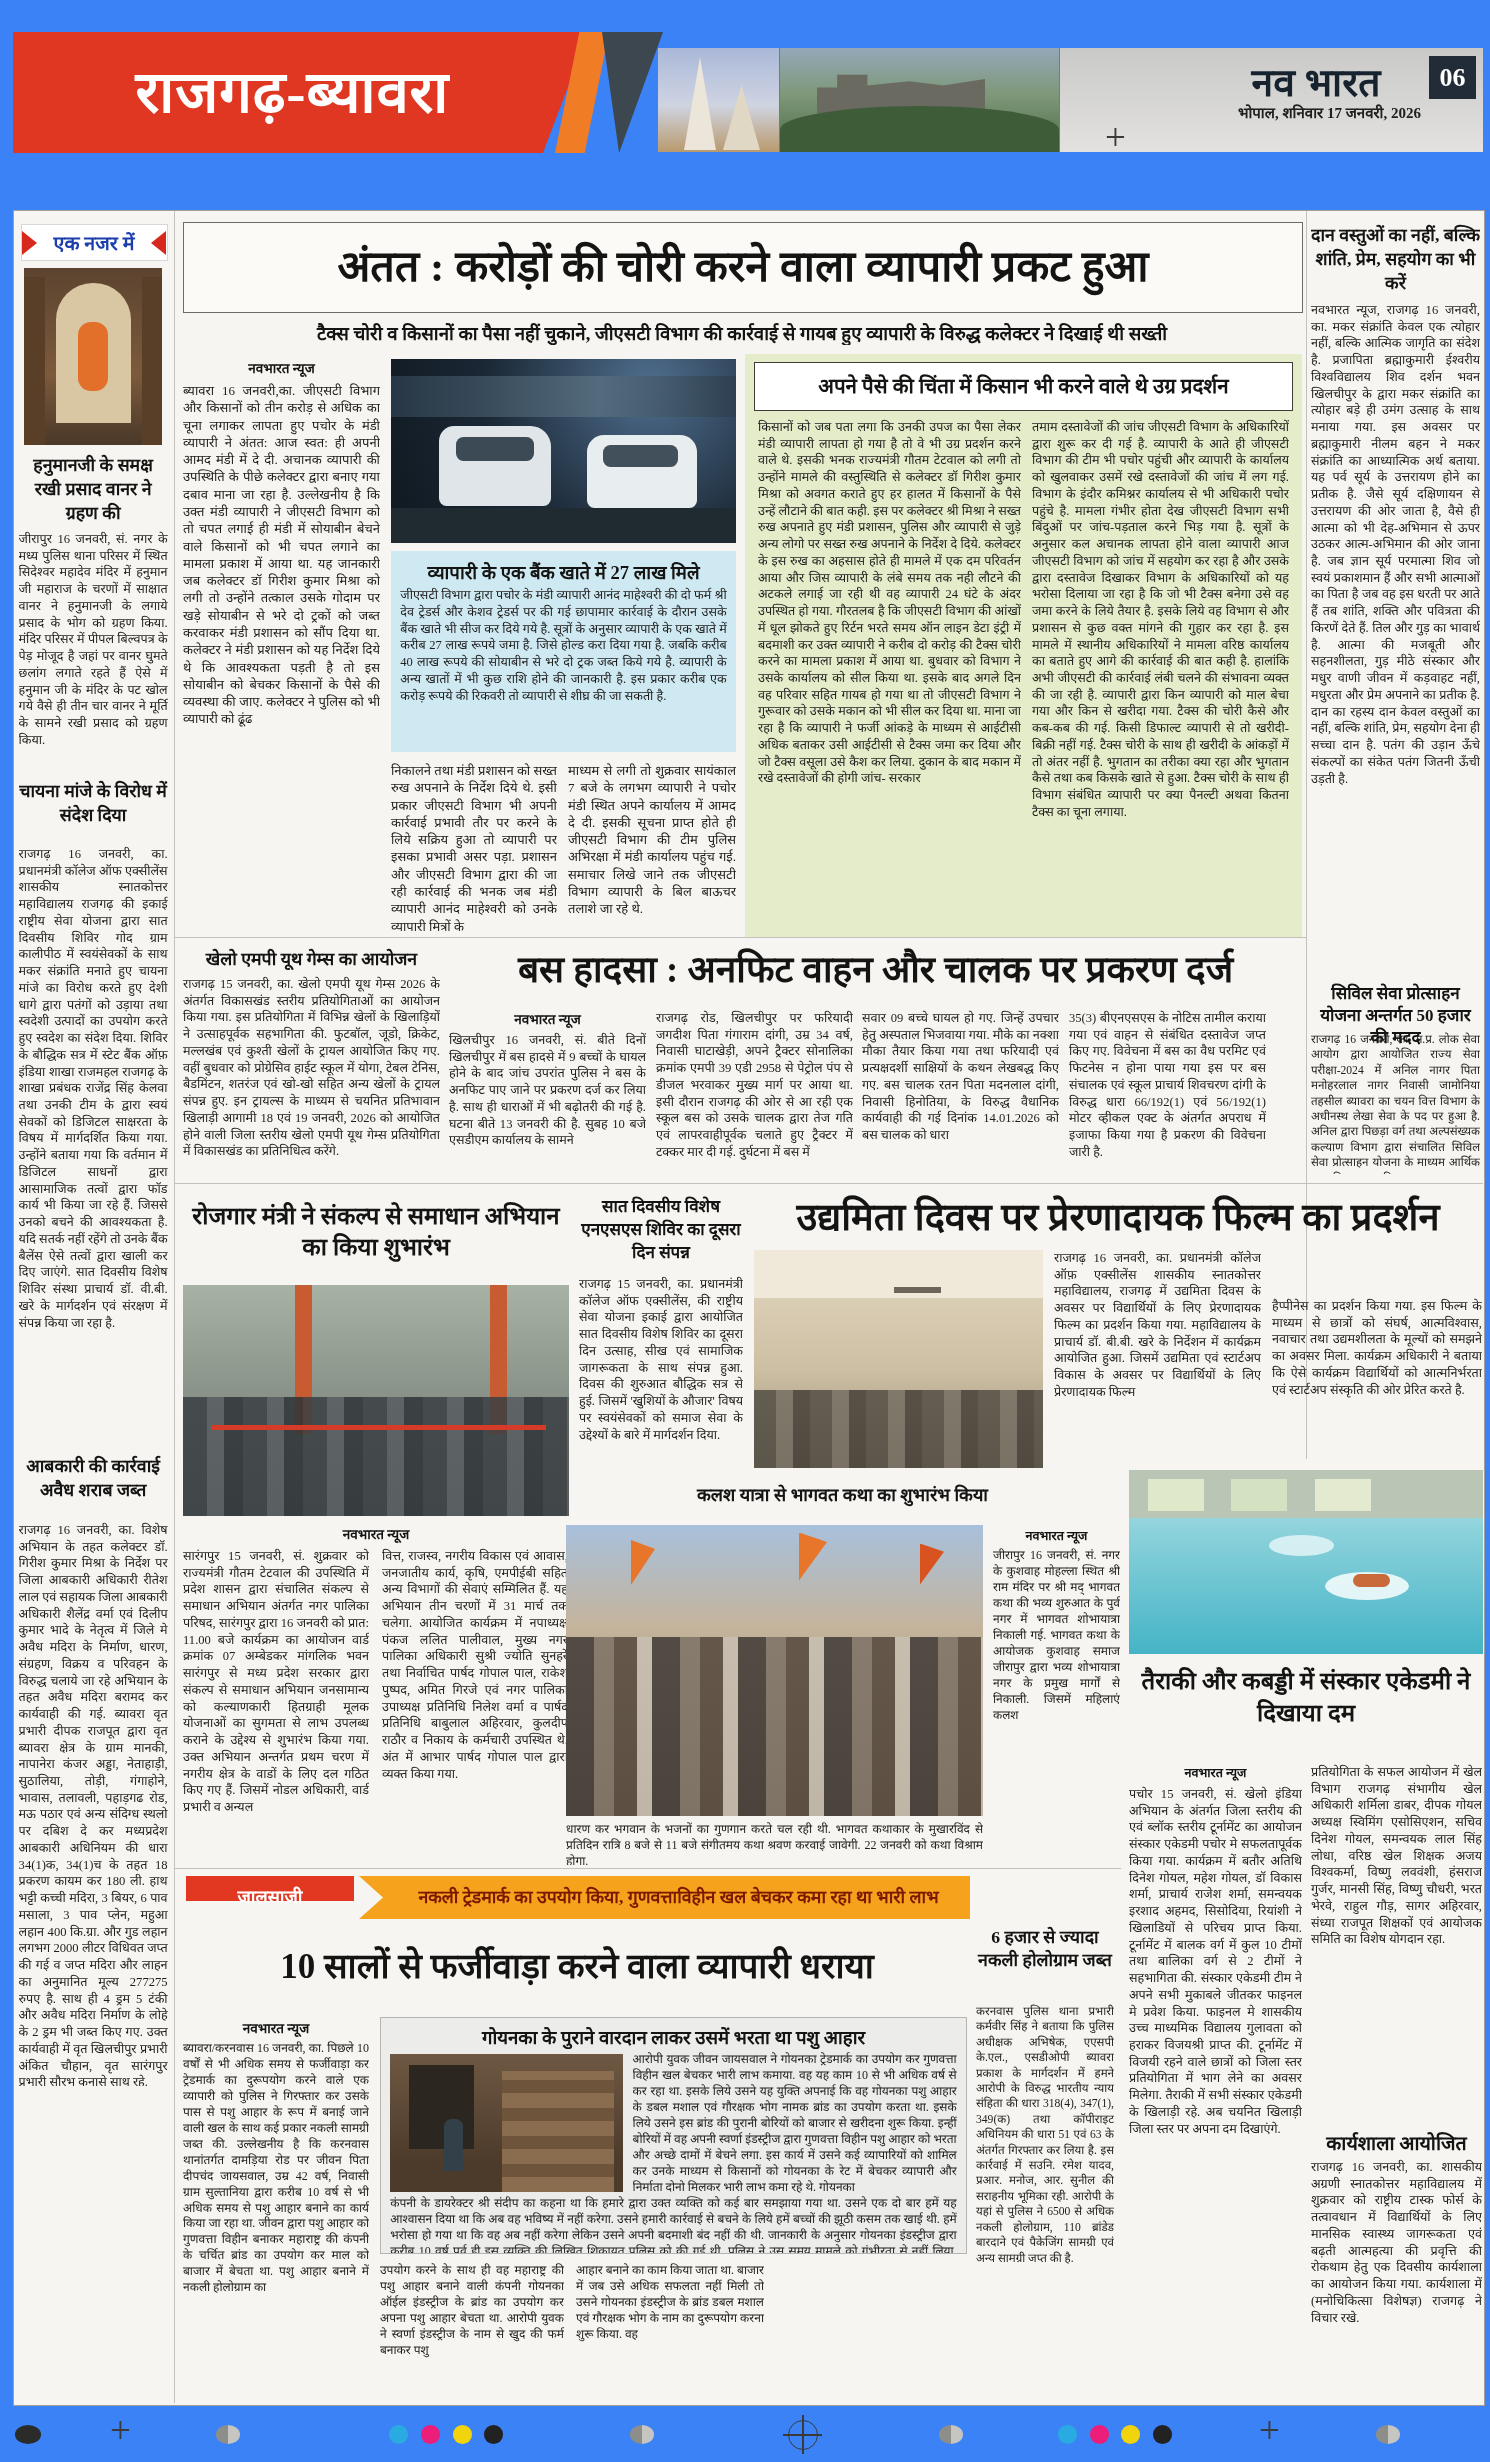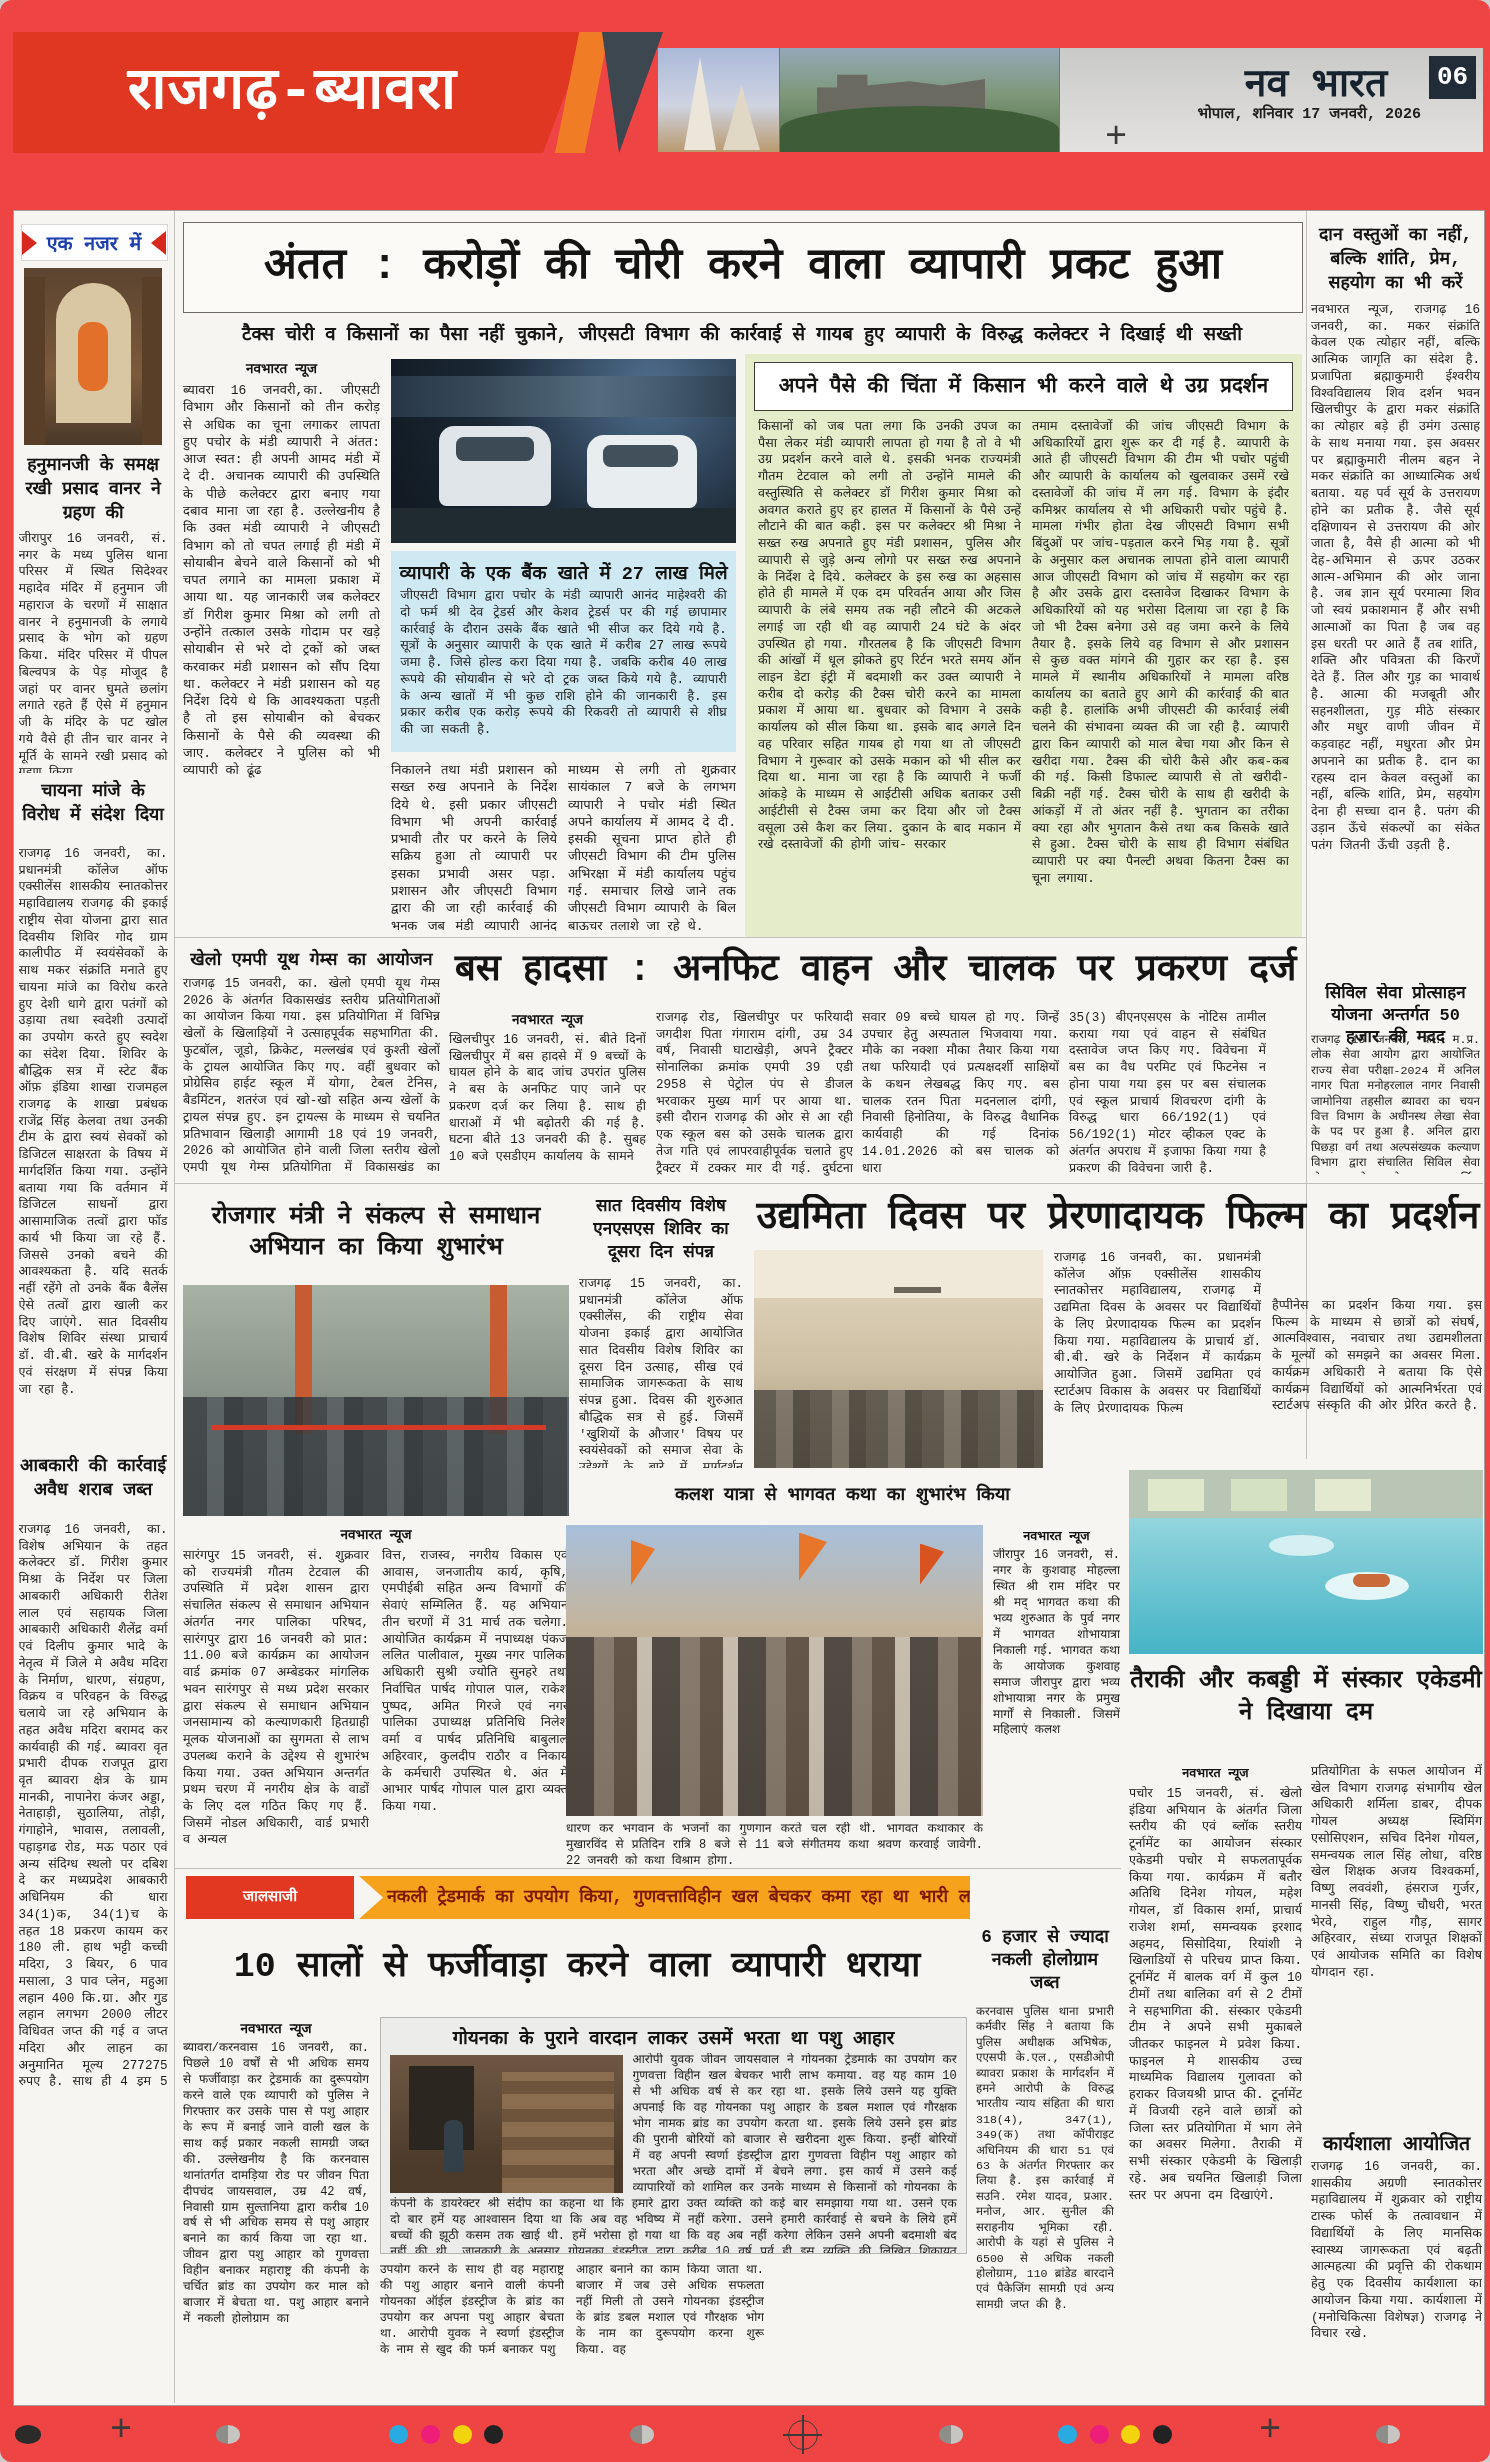--- a/index.html
+++ b/index.html
@@ -1,17 +1,17 @@
 <!DOCTYPE html>
 <html lang="hi" style="font-size:15px"><head>
 <meta charset="utf-8">
 <style>
   html,body{margin:0;padding:0;background:#cfcecb;}
-  .page{position:relative;width:1490px;height:2462px;background:#ef4444;
-        font-family:Liberation Mono, monospace;overflow:hidden;border-radius:12px;}
+  .page{position:relative;width:1490px;height:2462px;background:#3b82f6;
+        font-family:Liberation Serif, serif;overflow:hidden;}
   .abs{position:absolute;}
   .jtxt{font-size:12.6px;line-height:1.33;text-align:justify;color:#1e1d1b;overflow:hidden;}
   .ttl{font-weight:800;text-align:center;color:#141413;overflow:hidden;}
   .byline{font-weight:700;text-align:center;font-size:13.5px;color:#141413;}
   .frame{border:0.9px solid #a39f99;background:#f6f5f1;}
   .vrule{background:#c3c1bc;width:0.9px;}
   .hrule{background:#c3c1bc;height:0.9px;}
   .photo{overflow:hidden;position:absolute;}
   .halfdot{width:24px;height:18.6px;border-radius:50%;
            background:linear-gradient(90deg,#8d8d8a 50%,#c6c5c2 50%);}
@@ -164,21 +164,21 @@
     <div class="abs" style="left:140px;top:65px;width:65px;height:20.5px;background:#e8f7f7;border-radius:50%;opacity:.8;"></div>
     <div class="abs" style="left:224px;top:104px;width:37px;height:13px;background:#c96a3a;border-radius:7.5px;"></div>
   </div>
   <div class="abs ttl" style="left:1129px;top:1665px;width:354px;height:89px;font-size:24px;line-height:1.35;">तैराकी और कबड्डी में संस्कार एकेडमी ने दिखाया दम</div>
   <div class="abs byline" style="left:1129px;top:1764px;width:173px;font-size:12.6px;">नवभारत न्यूज</div>
   <div class="abs jtxt" style="left:1129px;top:1786px;width:173px;height:615px;">पचोर 15 जनवरी, सं. खेलो इंडिया अभियान के अंतर्गत जिला स्तरीय की एवं ब्लॉक स्तरीय टूर्नामेंट का आयोजन संस्कार एकेडमी पचोर मे सफलतापूर्वक किया गया. कार्यक्रम में बतौर अतिथि दिनेश गोयल, महेश गोयल, डॉ विकास शर्मा, प्राचार्य राजेश शर्मा, समन्वयक इरशाद अहमद, सिसोदिया, रियांशी ने खिलाडियों से परिचय प्राप्त किया. टूर्नामेंट में बालक वर्ग में कुल 10 टीमों तथा बालिका वर्ग से 2 टीमों ने सहभागिता की. संस्कार एकेडमी टीम ने अपने सभी मुकाबले जीतकर फाइनल मे प्रवेश किया. फाइनल मे शासकीय उच्च माध्यमिक विद्यालय गुलावता को हराकर विजयश्री प्राप्त की. टूर्नामेंट में विजयी रहने वाले छात्रों को जिला स्तर प्रतियोगिता में भाग लेने का अवसर मिलेगा. तैराकी में सभी संस्कार एकेडमी के खिलाड़ी रहे. अब चयनित खिलाड़ी जिला स्तर पर अपना दम दिखाएंगे.</div>
   <div class="abs jtxt" style="left:1311px;top:1764px;width:171px;height:358px;">प्रतियोगिता के सफल आयोजन में खेल विभाग राजगढ़ संभागीय खेल अधिकारी शर्मिला डाबर, दीपक गोयल अध्यक्ष स्विमिंग एसोसिएशन, सचिव दिनेश गोयल, समन्वयक लाल सिंह लोधा, वरिष्ठ खेल शिक्षक अजय विश्वकर्मा, विष्णु लववंशी, हंसराज गुर्जर, मानसी सिंह, विष्णु चौधरी, भरत भेरवे, राहुल गौड़, सागर अहिरवार, संध्या राजपूत शिक्षकों एवं आयोजक समिति का विशेष योगदान रहा.</div>
   <div class="abs ttl" style="left:1311px;top:2129px;width:171px;font-size:19.6px;">कार्यशाला आयोजित</div>
   <div class="abs jtxt" style="left:1311px;top:2159px;width:171px;height:242px;">राजगढ़ 16 जनवरी, का. शासकीय अग्रणी स्नातकोत्तर महाविद्यालय में शुक्रवार को राष्ट्रीय टास्क फोर्स के तत्वावधान में विद्यार्थियों के लिए मानसिक स्वास्थ्य जागरूकता एवं बढ़ती आत्महत्या की प्रवृत्ति की रोकथाम हेतु एक दिवसीय कार्यशाला का आयोजन किया गया. कार्यशाला में (मनोचिकित्सा विशेषज्ञ) राजगढ़ ने विचार रखे.</div>
 
-  <div class="abs" style="left:186px;top:1876px;width:168px;height:43px;background:#e23822;color:#ffffff;font-size:15px;font-weight:800;text-align:center;line-height:43px;">जालसाजी</div>
+  <div class="abs" style="left:186px;top:1876px;width:168px;height:25px;background:#e23822;color:#ffffff;font-size:18px;font-weight:800;text-align:center;line-height:43px;">जालसाजी</div>
   <div class="abs" style="left:359px;top:1876px;width:611px;height:43px;background:#f6a21c;color:#7a1800;font-size:17.7px;font-weight:800;line-height:43px;text-align:center;padding-left:28px;box-sizing:border-box;clip-path:polygon(0 0,100% 0,100% 100%,0 100%,24px 50%);overflow:hidden;white-space:nowrap;">नकली ट्रेडमार्क का उपयोग किया, गुणवत्ताविहीन खल बेचकर कमा रहा था भारी लाभ</div>
   <div class="abs ttl" style="left:183px;top:1924px;width:788px;height:88px;line-height:86px;font-size:35px;white-space:nowrap;">10 सालों से फर्जीवाड़ा करने वाला व्यापारी धराया</div>
   <div class="abs byline" style="left:183px;top:2019px;width:186px;">नवभारत न्यूज</div>
   <div class="abs jtxt" style="left:183px;top:2041px;width:186px;height:359px;font-size:12px;">ब्यावरा/करनवास 16 जनवरी, का. पिछले 10 वर्षों से भी अधिक समय से फर्जीवाड़ा कर ट्रेडमार्क का दुरूपयोग करने वाले एक व्यापारी को पुलिस ने गिरफ्तार कर उसके पास से पशु आहार के रूप में बनाई जाने वाली खल के साथ कई प्रकार नकली सामग्री जब्त की. उल्लेखनीय है कि करनवास थानांतर्गत दामड़िया रोड पर जीवन पिता दीपचंद जायसवाल, उम्र 42 वर्ष, निवासी ग्राम सुल्तानिया द्वारा करीब 10 वर्ष से भी अधिक समय से पशु आहार बनाने का कार्य किया जा रहा था. जीवन द्वारा पशु आहार को गुणवत्ता विहीन बनाकर महाराष्ट्र की कंपनी के चर्चित ब्रांड का उपयोग कर माल को बाजार में बेचता था. पशु आहार बनाने में नकली होलोग्राम का</div>
 
   <div class="abs" style="left:380px;top:2017px;width:587px;height:237px;background:#ececea;border:0.9px solid #b5b5b1;box-sizing:border-box;overflow:hidden;">
     <div class="ttl" style="margin:5.6px 9.3px 3.7px 9.3px;font-size:18.6px;">गोयनका के पुराने वारदान लाकर उसमें भरता था पशु आहार</div>
     <div style="margin:0 9.3px;">
       <div class="photo" style="position:relative;float:left;width:233px;height:138px;margin:1.9px 9.3px 3.7px 0;background:linear-gradient(180deg,#6e5843,#4c3a2a 80%);">
         <div class="abs" style="left:112px;top:17px;width:112px;height:121px;background:repeating-linear-gradient(0deg,#8a6d4e 0 15px,#6d543a 15px 28px);"></div>

